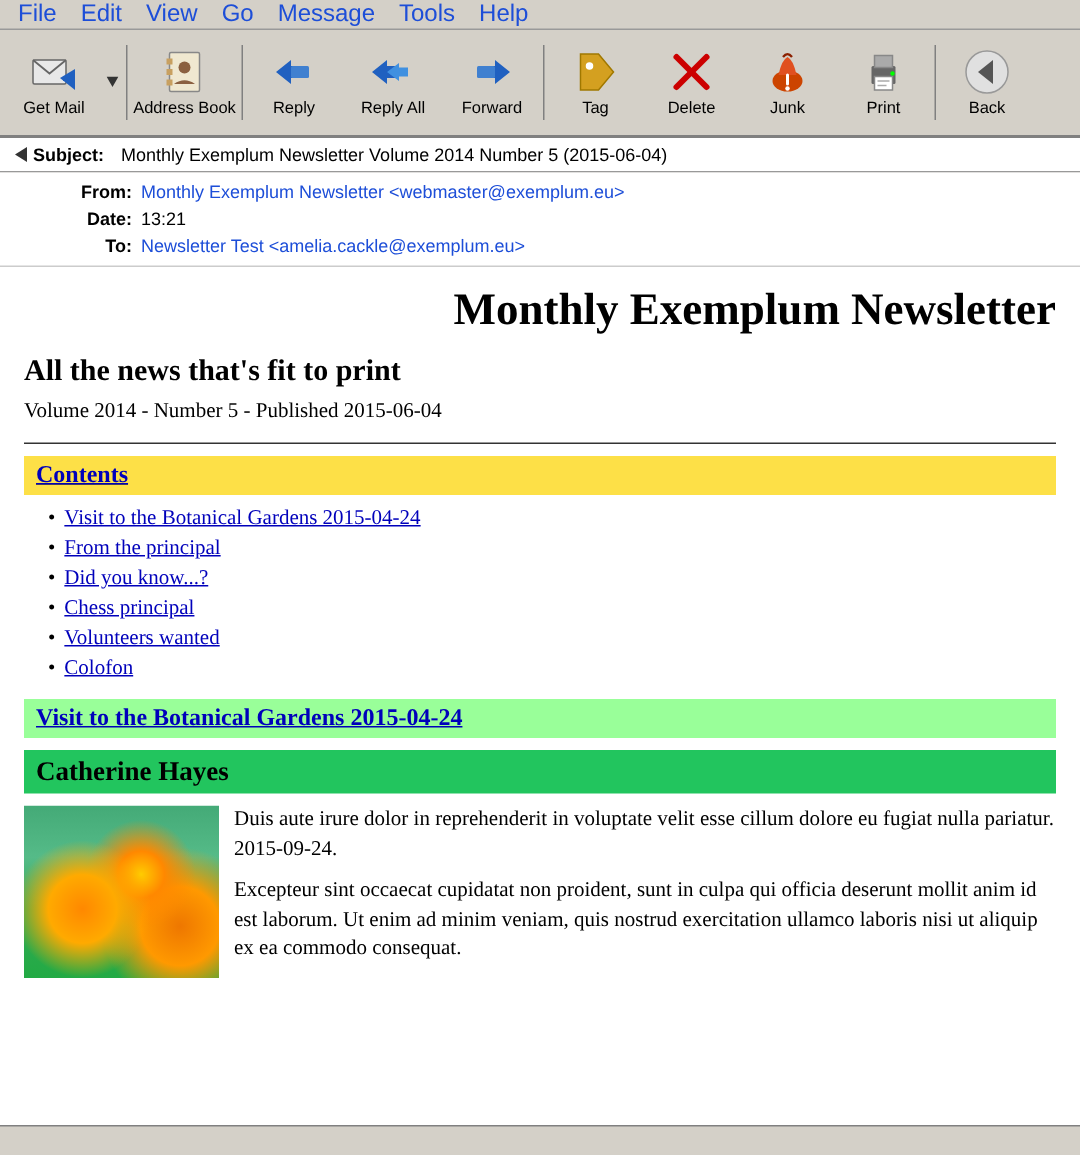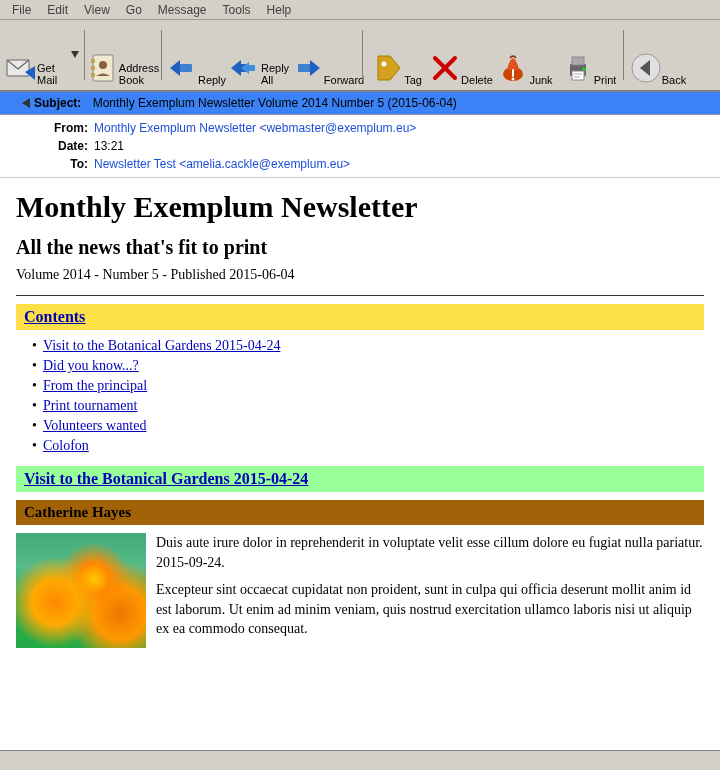--- a/index.html
+++ b/index.html
@@ -9,38 +9,38 @@
     .menubar {
       background: #d4d0c8;
       display: flex;
       align-items: center;
       height: 20px;
       padding: 0 4px;
       border-bottom: 1px solid #999;
     }
     .menubar-item {
       padding: 2px 8px;
-      font-size: 12px;
+      font-size: 16px;
       cursor: pointer;
-      color: #404040;
+      color: #1d4ed8;
     }
 
     
     .toolbar {
       background: #d4d0c8;
       display: flex;
       align-items: center;
       height: 72px;
       padding: 4px 4px;
       border-bottom: 2px solid #808080;
     }
     .toolbar-btn {
       display: flex;
-      flex-direction: row;
-      align-items: flex-end;
+      flex-direction: column;
+      align-items: center;
       justify-content: center;
       width: 64px;
       height: 64px;
       cursor: pointer;
       border: 1px solid transparent;
       border-radius: 2px;
       font-size: 11px;
       color: #000;
       background: transparent;
     }
@@ -74,22 +74,22 @@
     .email-header-label {
       font-weight: bold;
       width: 60px;
       text-align: right;
       margin-right: 6px;
       color: #000;
     }
     .email-header-value { color: #000; }
     .email-header-link { color: #1d4ed8; text-decoration: none; }
     .subject-bar {
-      background: #3b82f6;
-      padding: 4px 22px;
+      background: #ffffff;
+      padding: 4px 10px;
       font-size: 12px;
       border-bottom: 1px solid #999;
       display: flex;
       align-items: center;
       gap: 4px;
     }
     .subject-bar-triangle {
       width: 0; height: 0;
       border-top: 5px solid transparent;
       border-bottom: 5px solid transparent;
@@ -107,20 +107,21 @@
     .email-body {
       padding: 12px 16px;
       font-family: Times New Roman, serif;
       font-size: 14px;
     }
     .newsletter-title {
       font-size: 30px;
       font-weight: bold;
       margin-bottom: 12px;
       font-family: Times New Roman, serif;
+      text-align: right;
     }
     .newsletter-subtitle {
       font-size: 20px;
       font-weight: bold;
       margin-bottom: 8px;
       font-family: Times New Roman, serif;
     }
     .newsletter-meta {
       font-size: 14px;
       margin-bottom: 12px;
@@ -170,24 +171,24 @@
       margin: 8px 0;
     }
     .section-header a {
       color: #00b;
       font-size: 16px;
       font-weight: bold;
       text-decoration: underline;
       font-family: Times New Roman, serif;
     }
     .author-bar {
-      background: #a16207;
+      background: #22c55e;
       padding: 4px 8px;
       margin-bottom: 8px;
-      font-size: 15px;
+      font-size: 18px;
       font-weight: bold;
       font-family: Times New Roman, serif;
     }
     .article-content {
       display: flex;
       gap: 10px;
       margin-bottom: 12px;
     }
     .article-image {
       width: 130px;
@@ -420,27 +421,27 @@
 
     <div class="contents-header">
       <a href="#">Contents</a>
     </div>
 
     <ul class="contents-list">
       <li>
           <a href="#">Visit to the Botanical Gardens 2015-04-24</a>
         </li>
       <li>
+          <a href="#">From the principal</a>
+        </li>
+      <li>
           <a href="#">Did you know...?</a>
         </li>
       <li>
-          <a href="#">From the principal</a>
-        </li>
-      <li>
-          <a href="#">Print tournament</a>
+          <a href="#">Chess principal</a>
         </li>
       <li>
           <a href="#">Volunteers wanted</a>
         </li>
       <li>
           <a href="#">Colofon</a>
         </li>
     </ul>
 
     <div class="section-header">

